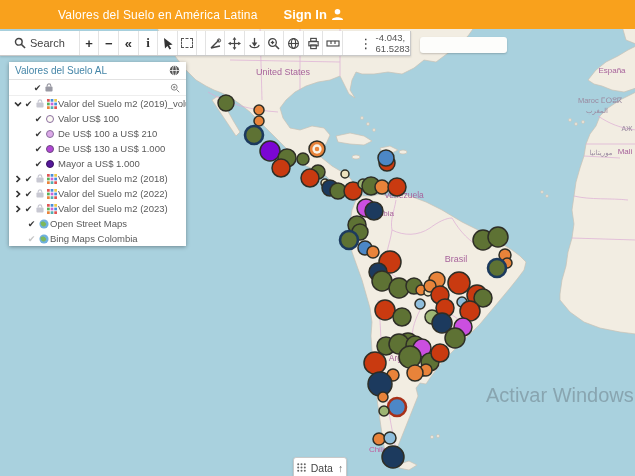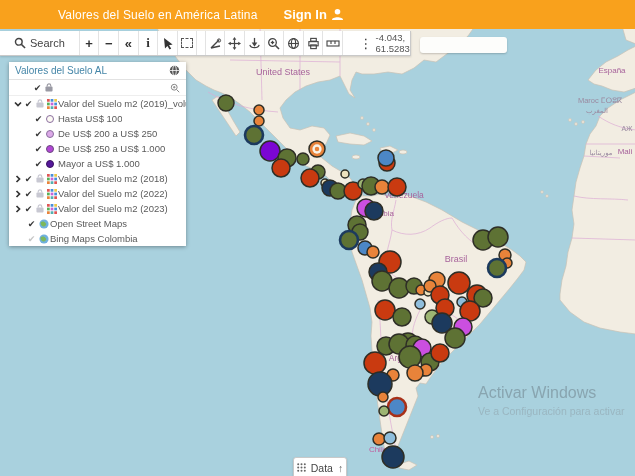--- a/index.html
+++ b/index.html
@@ -51,21 +51,21 @@
 
   
   .databtn{position:absolute;left:293px;top:457px;width:52px;height:19px;background:#fff;border:1px solid #c9c9c9;
            border-radius:3px 3px 0 0;display:flex;align-items:center;justify-content:center;gap:5px;
            font-size:10.5px;color:#444;z-index:25;cursor:pointer;box-shadow:0 1px 2px rgba(0,0,0,.2);}
   .attrib{position:absolute;right:0;top:463px;height:13px;background:rgba(255,255,255,.8);
           display:flex;align-items:center;padding:0 4px;font-size:9px;color:#444;z-index:25;}
 
   
   .wmark{position:absolute;left:478px;top:384px;color:rgba(125,150,160,.75);z-index:15;pointer-events:none;}
-  .wmark .w1{font-size:16px;}
+  .wmark .w1{font-size:20px;margin-left:8px;}
   .wmark .w2{font-size:10.5px;margin-top:3px;color:rgba(150,175,185,.8);}
 </style>
 </head>
 <body>
 
 <div class="stage">
 
   <svg width="635" height="476" viewBox="0 0 635 476" style="position:absolute;left:0;top:0;z-index:1;">
     <rect x="0" y="0" width="635" height="476" fill="#A9D1DE"></rect>
     <g fill="#F2EDE2" stroke="#C8C2B4" stroke-width="0.7">
@@ -220,21 +220,20 @@
         <circle cx="397" cy="407" r="9" fill="#4C87C6" stroke="#A83018" stroke-width="2.6"></circle>
         <circle cx="384" cy="411" r="5" fill="#9DB573" stroke="#2E2E26" stroke-width="1.5"></circle>
         <circle cx="379" cy="439" r="6" fill="#E8833A" stroke="#2E2E26" stroke-width="1.5"></circle>
         <circle cx="390" cy="438" r="6" fill="#8FBEDC" stroke="#2E2E26" stroke-width="1.5"></circle>
         <circle cx="393" cy="457" r="11" fill="#1C3A5E" stroke="#2E2E26" stroke-width="1.5"></circle>
       </g>
   </svg>
 
   <div class="wmark">
     <div class="w1">Activar Windows</div>
-    <div class="w2">Ve a Configuración para activar</div>
   </div>
 
   <header class="hdr">
     <span class="hdr-title">Valores del Suelo en América Latina</span>
     <span class="hdr-signin">
       <span>Sign In</span>
       <span style="display:flex;">
         <svg width="13" height="13" viewBox="0 0 14 14">
             <circle cx="7" cy="4" r="3" fill="#fff"></circle>
             <path d="M1,13 C1,9 13,9 13,13 Z" fill="#fff"></path>
@@ -410,31 +409,31 @@
             <rect x="4" y="8" width="3" height="3" fill="#52b0b0"></rect>
             <rect x="8" y="8" width="3" height="3" fill="#e05555"></rect>
           </svg>
         </span>
       <span class="p-lab">Valor del Suelo m2 (2019)_volunt.</span>
     </div>
 
     <div class="p-row">
       <span class="chk ind1">✔</span>
       <span class="sw ind2" style="background: rgb(252, 250, 244); border-color: rgb(138, 110, 158);"></span>
-      <span class="p-lab">Hasta US$ 100</span>
+      <span class="p-lab">Valor US$ 100</span>
     </div>
     <div class="p-row">
       <span class="chk ind1">✔</span>
       <span class="sw ind2" style="background: rgb(220, 169, 232); border-color: rgb(138, 110, 158);"></span>
-      <span class="p-lab">De US$ 200 a US$ 250</span>
+      <span class="p-lab">De US$ 100 a US$ 210</span>
     </div>
     <div class="p-row">
       <span class="chk ind1">✔</span>
       <span class="sw ind2" style="background: rgb(179, 71, 214); border-color: rgb(106, 74, 126);"></span>
-      <span class="p-lab">De US$ 250 a US$ 1.000</span>
+      <span class="p-lab">De US$ 130 a US$ 1.000</span>
     </div>
     <div class="p-row">
       <span class="chk ind1">✔</span>
       <span class="sw ind2" style="background: rgb(85, 24, 155); border-color: rgb(58, 16, 96);"></span>
       <span class="p-lab">Mayor a US$ 1.000</span>
     </div>
 
     <div class="p-row">
       <span class="chev">
           <svg width="8" height="8" viewBox="0 0 8 8" fill="none" stroke="#333" stroke-width="1.7">

